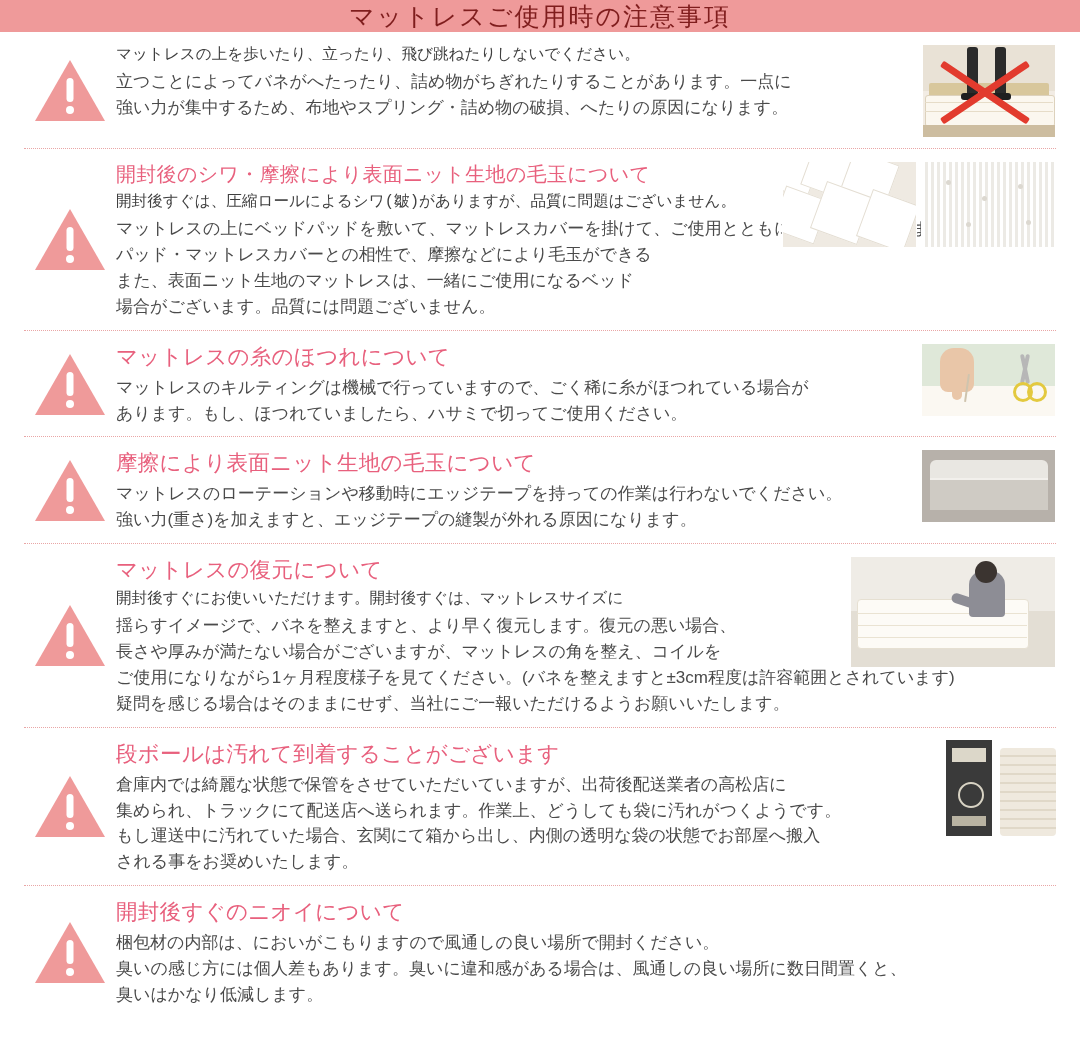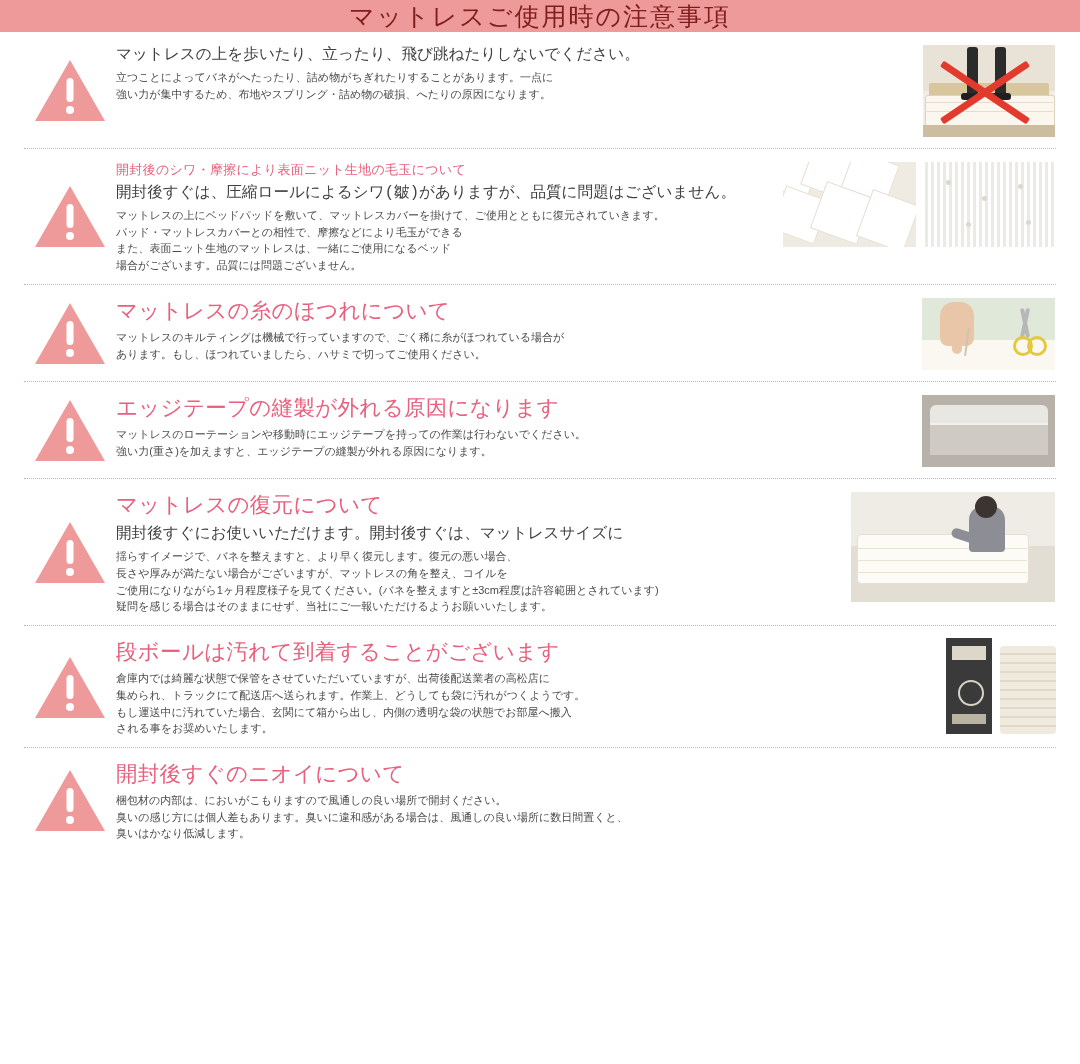--- a/index.html
+++ b/index.html
@@ -71,33 +71,33 @@
   }
   .item-title {
     color: #e8607d;
     font-size: 21.5px;
     line-height: 1.35;
     margin: 0 0 3px 0;
     letter-spacing: 0.3px;
     white-space: nowrap;
   }
   .item-title.small {
-    font-size: 13px;
+    font-size: 20px;
   }
   .lead {
     color: #3f3f3f;
     font-size: 15.6px;
     line-height: 1.5;
     margin: 0 0 2px 0;
     white-space: nowrap;
     font-family: Liberation Mono, monospace;
   }
   .para {
     color: #4a4a4a;
-    font-size: 11px;
+    font-size: 17px;
     line-height: 1.52;
     margin: 0;
     white-space: nowrap;
   }
   .media-col {
     flex: 0 0 auto;
     align-self: flex-start;
     margin-left: 6px;
   }
   .thumb {
@@ -285,21 +285,21 @@
       <div class="icon-col">
         <span class="warn-tri">
           <svg width="74" height="66" viewBox="0 0 74 66" aria-hidden="true">
             <path d="M37 2 L72 63 L2 63 Z" fill="#ef9a9a"></path>
             <rect x="33.5" y="20" width="7" height="24" rx="3.5" fill="#ffffff"></rect>
             <circle cx="37" cy="52" r="4" fill="#ffffff"></circle>
           </svg>
         </span>
       </div>
       <div class="body-col">
-        <p class="item-title">エッジテープの縫製が外れる原因になります</p>
+        <p class="item-title">摩擦により表面ニット生地の毛玉について</p>
         <p class="para">マットレスのローテーションや移動時にエッジテープを持っての作業は行わないでください。</p>
         <p class="para">強い力(重さ)を加えますと、エッジテープの縫製が外れる原因になります。</p>
       </div>
       <div class="media-col">
         <div class="thumb img4">
           <div class="top"></div>
           <div class="tape"></div>
           <div class="side"></div>
         </div>
       </div>

